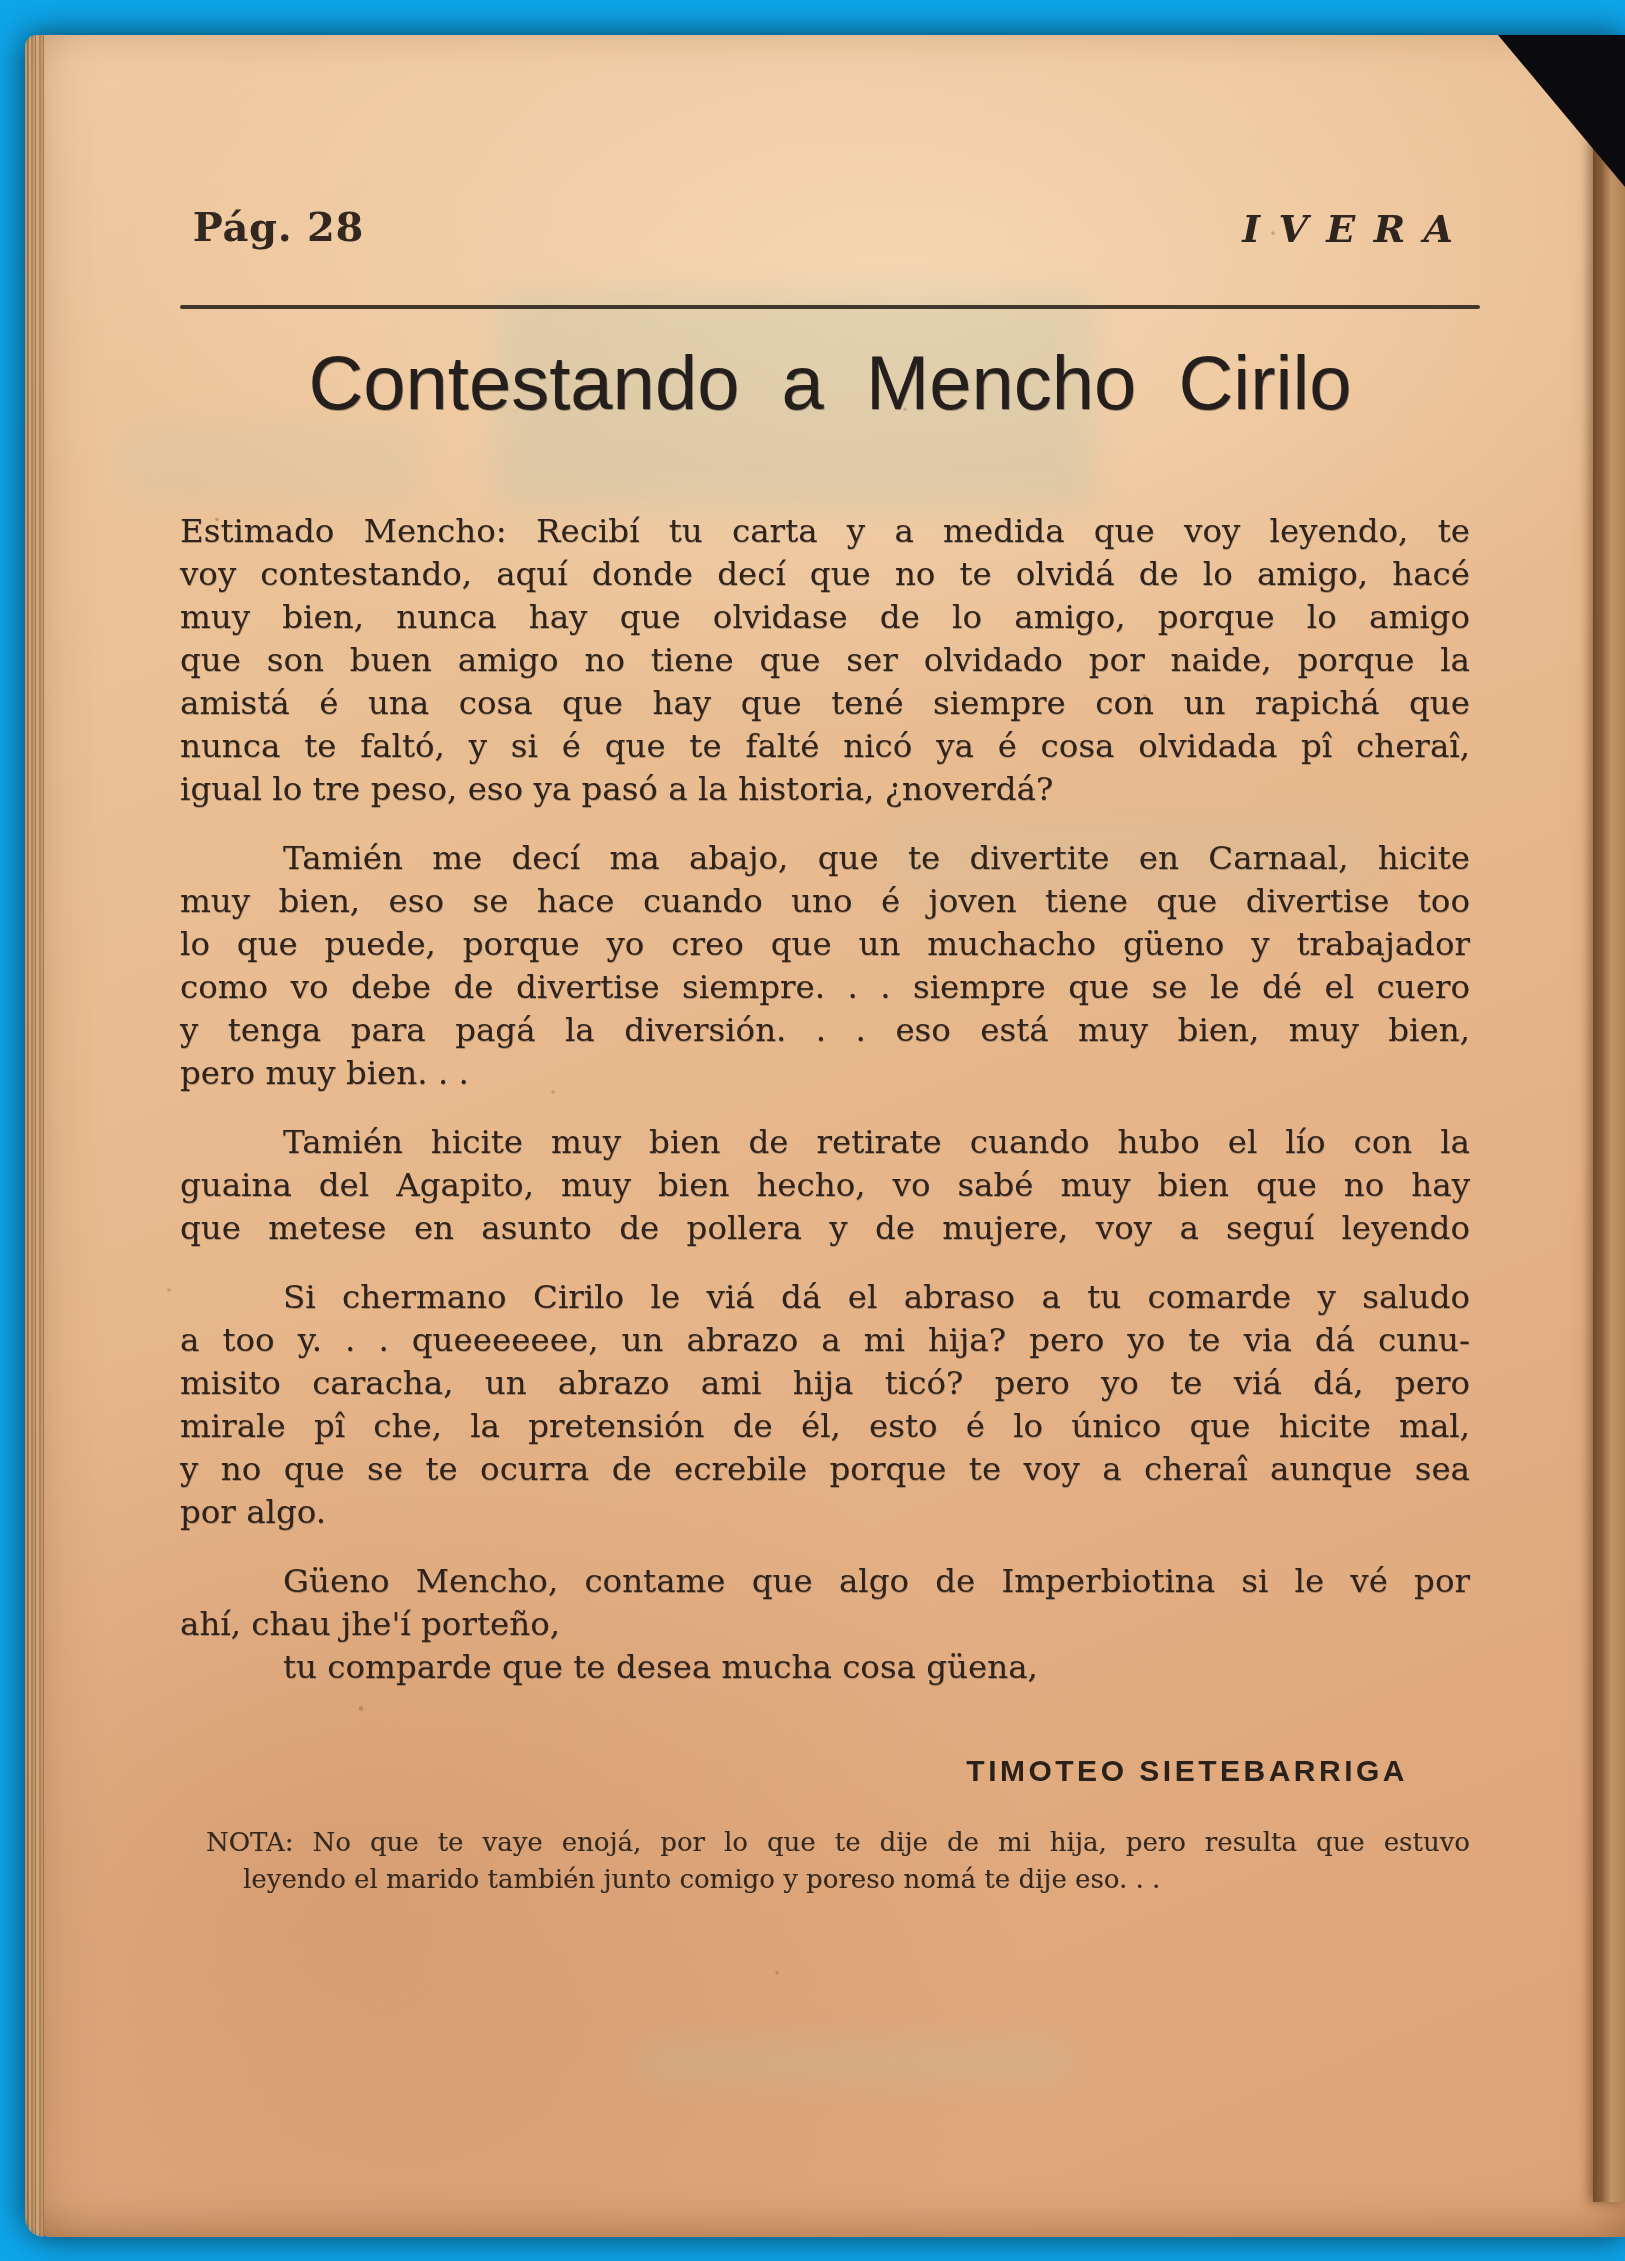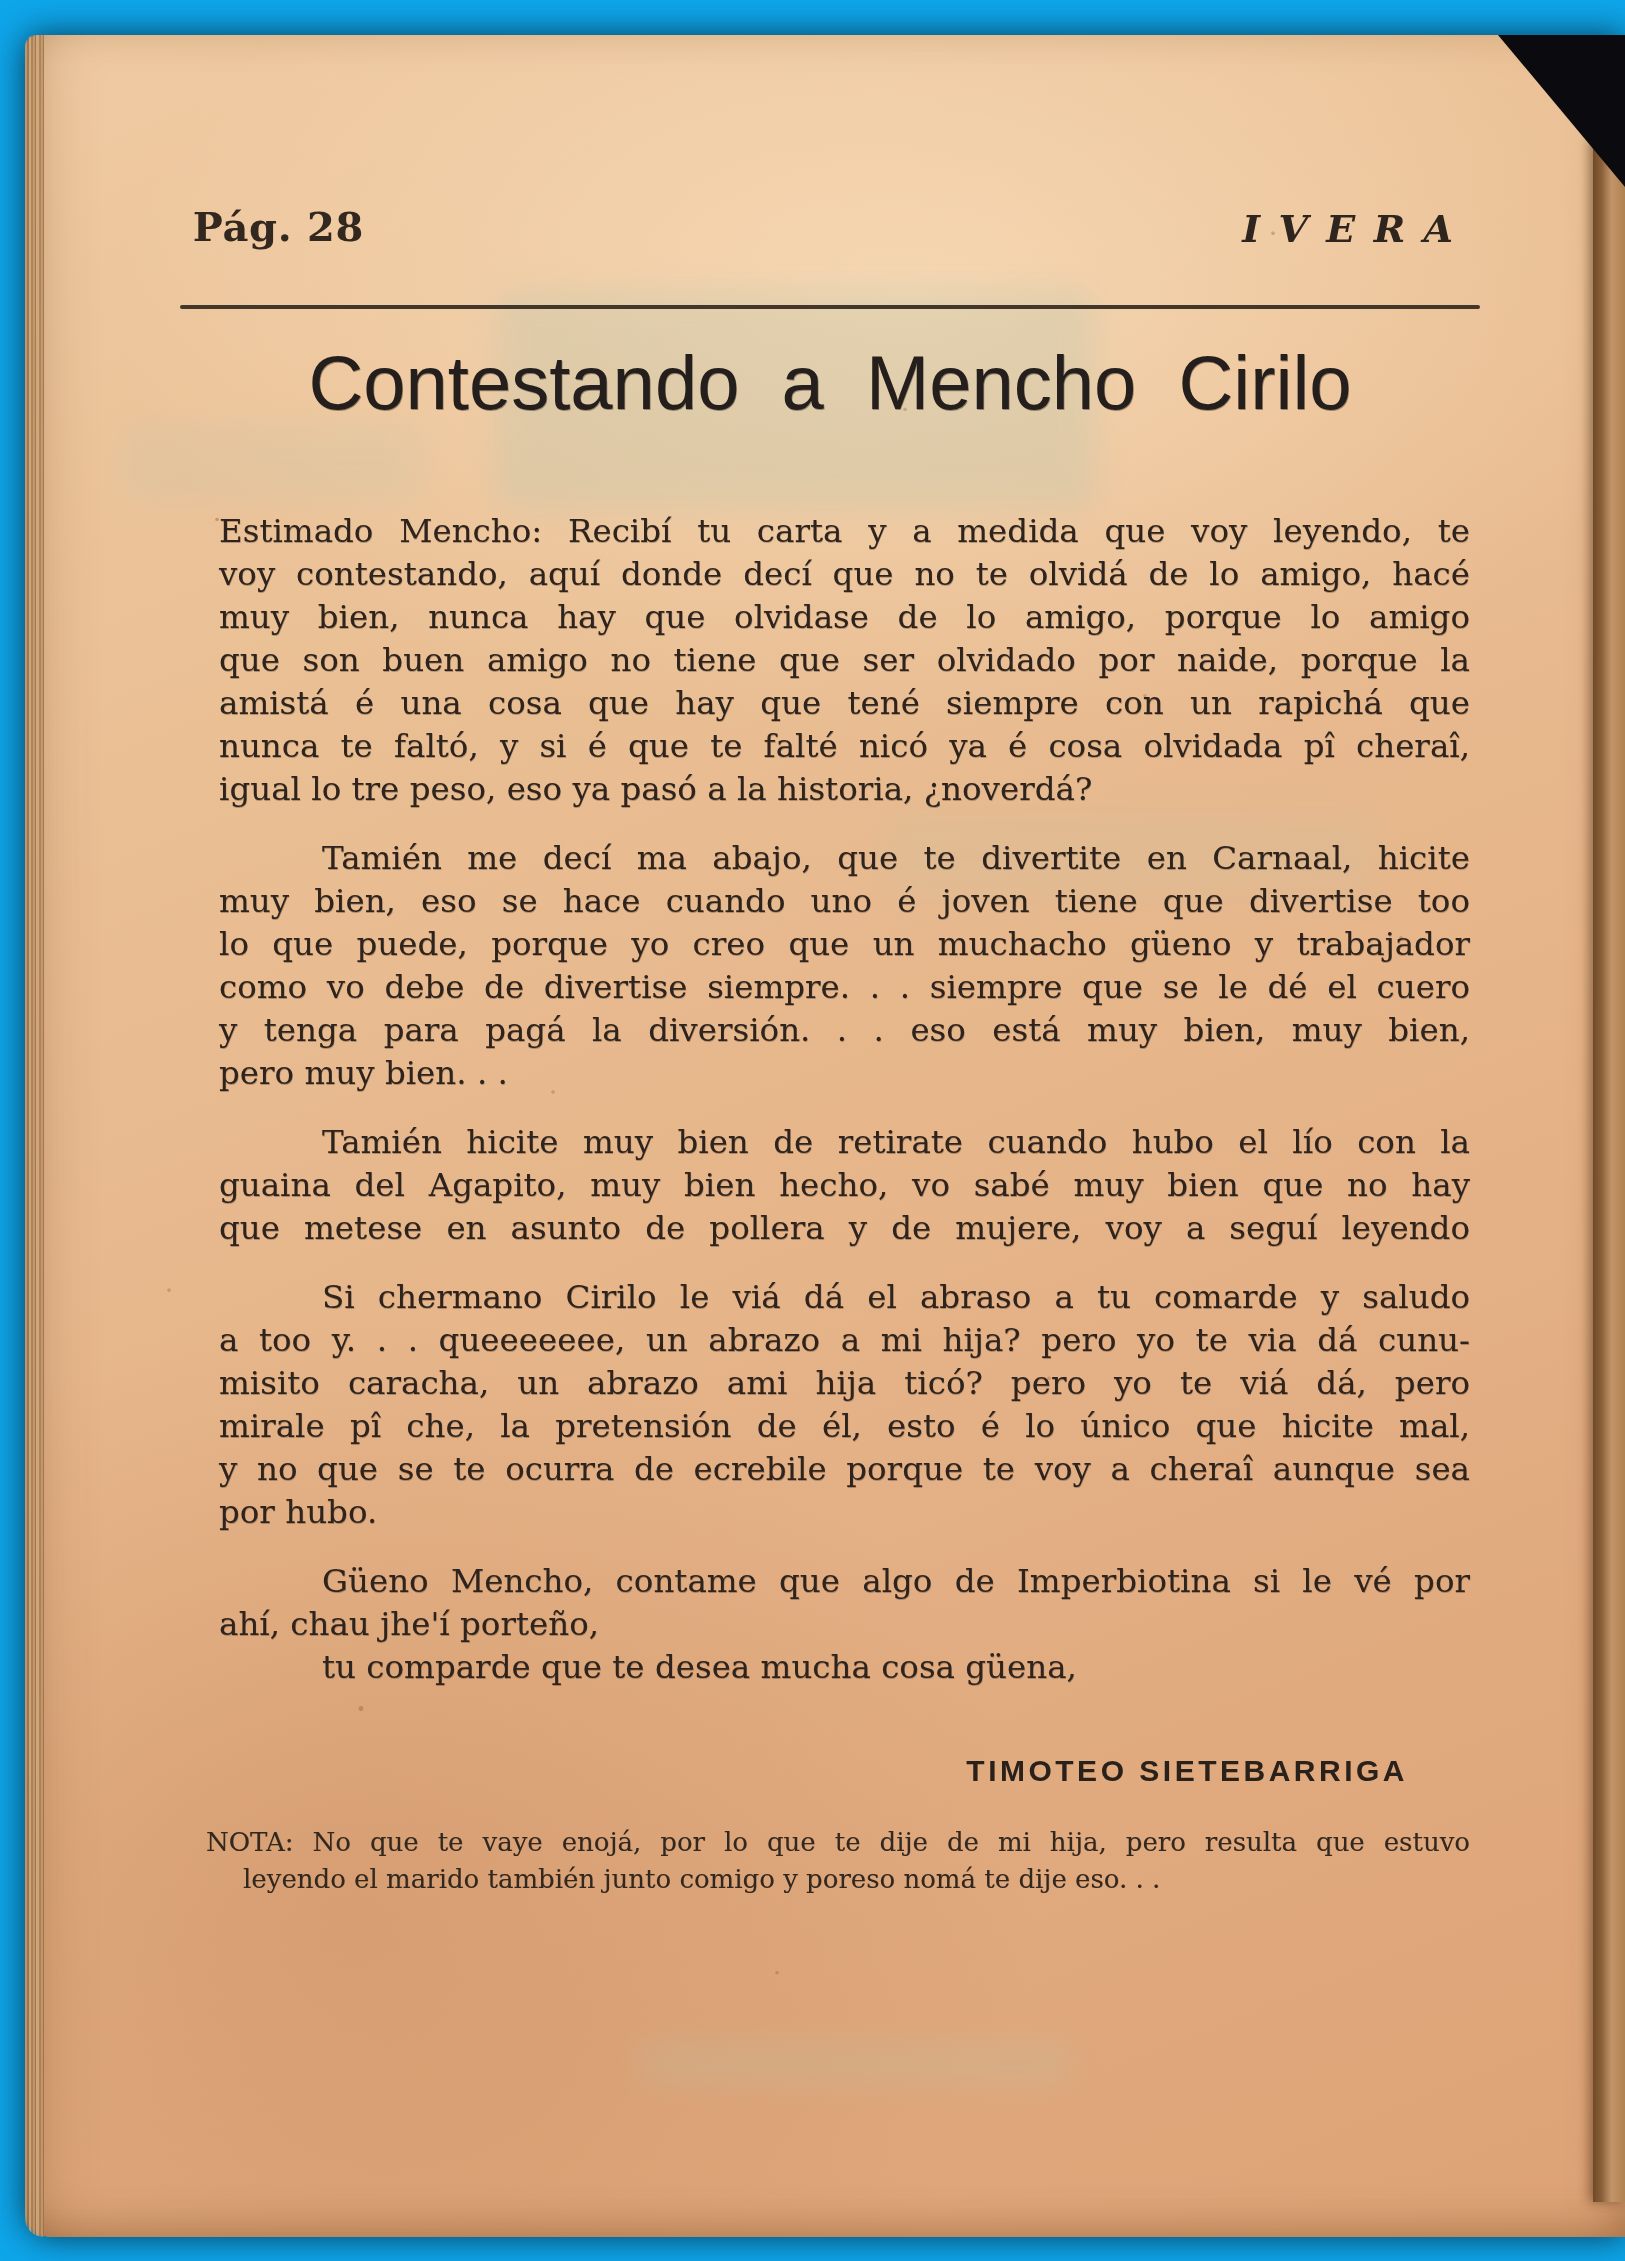--- a/index.html
+++ b/index.html
@@ -47,21 +47,21 @@
             letter-spacing:18.4px;color:#2e2godzina51f;color:#2e251f;}
   .rule{position:absolute;left:0;top:270px;width:1300px;height:3.5px;background:#43362a;border-radius:2.1px;}
   .title{position:absolute;left:0;top:304px;width:1300px;text-align:center;
          font-family:"Liberation Sans","DejaVu Sans",sans-serif;font-weight:400;
          font-size:76px;letter-spacing:0px;word-spacing:21px;color:#241f1c;
          text-shadow:0.7px 0.7px 0 rgba(30,22,16,.4);}
   .body{position:absolute;left:0;top:475px;width:1290px;font-size:32.5px;color:#2e241d;
         text-shadow:0.4px 0.6px 0 rgba(42,30,20,.30);}
   .para{margin:0 0 0 0;}
   .para + .para{margin-top:26px;}
-  .line{line-height:43px;height:43px;white-space:normal;margin-left:39px;}
+  .line{line-height:43px;height:43px;white-space:normal;}
   .line.just{text-align:justify;text-align-last:justify;}
   .line.ind{padding-left:103px;}
   .signature{position:absolute;left:0;top:1719px;width:1290px;text-align:right;padding-right:62px;box-sizing:border-box;
         font-family:"Liberation Sans","DejaVu Sans",sans-serif;font-weight:700;font-size:30px;
         letter-spacing:3.5px;color:#2a211b;}
   .nota{position:absolute;left:0;top:1789px;width:1290px;font-size:26px;color:#32281f;
         text-shadow:0.4px 0.4px 0 rgba(42,30,20,.25);}
   .nota .nline{line-height:37px;}
   .nota .l1{text-align:justify;text-align-last:justify;margin-left:26px;}
   .nota .l2{margin-left:63px;}
@@ -112,21 +112,21 @@
           <div class="line just ind">Tamién hicite muy bien de retirate cuando hubo el lío con la</div>
           <div class="line just">guaina del Agapito, muy bien hecho, vo sabé muy bien que no hay</div>
           <div class="line just">que metese en asunto de pollera y de mujere, voy a seguí leyendo</div>
         </div>
         <div class="para">
           <div class="line just ind">Si chermano Cirilo le viá dá el abraso a tu comarde y saludo</div>
           <div class="line just">a too y. . .  queeeeeee, un abrazo a mi hija? pero yo te via dá cunu-</div>
           <div class="line just">misito caracha, un abrazo ami hija ticó? pero yo te viá dá, pero</div>
           <div class="line just">mirale pî che, la pretensión de él, esto é lo único que hicite mal,</div>
           <div class="line just">y no que se te ocurra de ecrebile porque te voy a cheraî aunque sea</div>
-          <div class="line">por  hubo.</div>
+          <div class="line">por  algo.</div>
         </div>
         <div class="para">
           <div class="line just ind">Güeno Mencho, contame que algo de Imperbiotina si le vé por</div>
           <div class="line">ahí, chau jhe'í porteño,</div>
           <div class="line ind">tu comparde que te desea mucha cosa güena,</div>
         </div>
       </div>
 
     <div class="signature">TIMOTEO SIETEBARRIGA</div>
 

